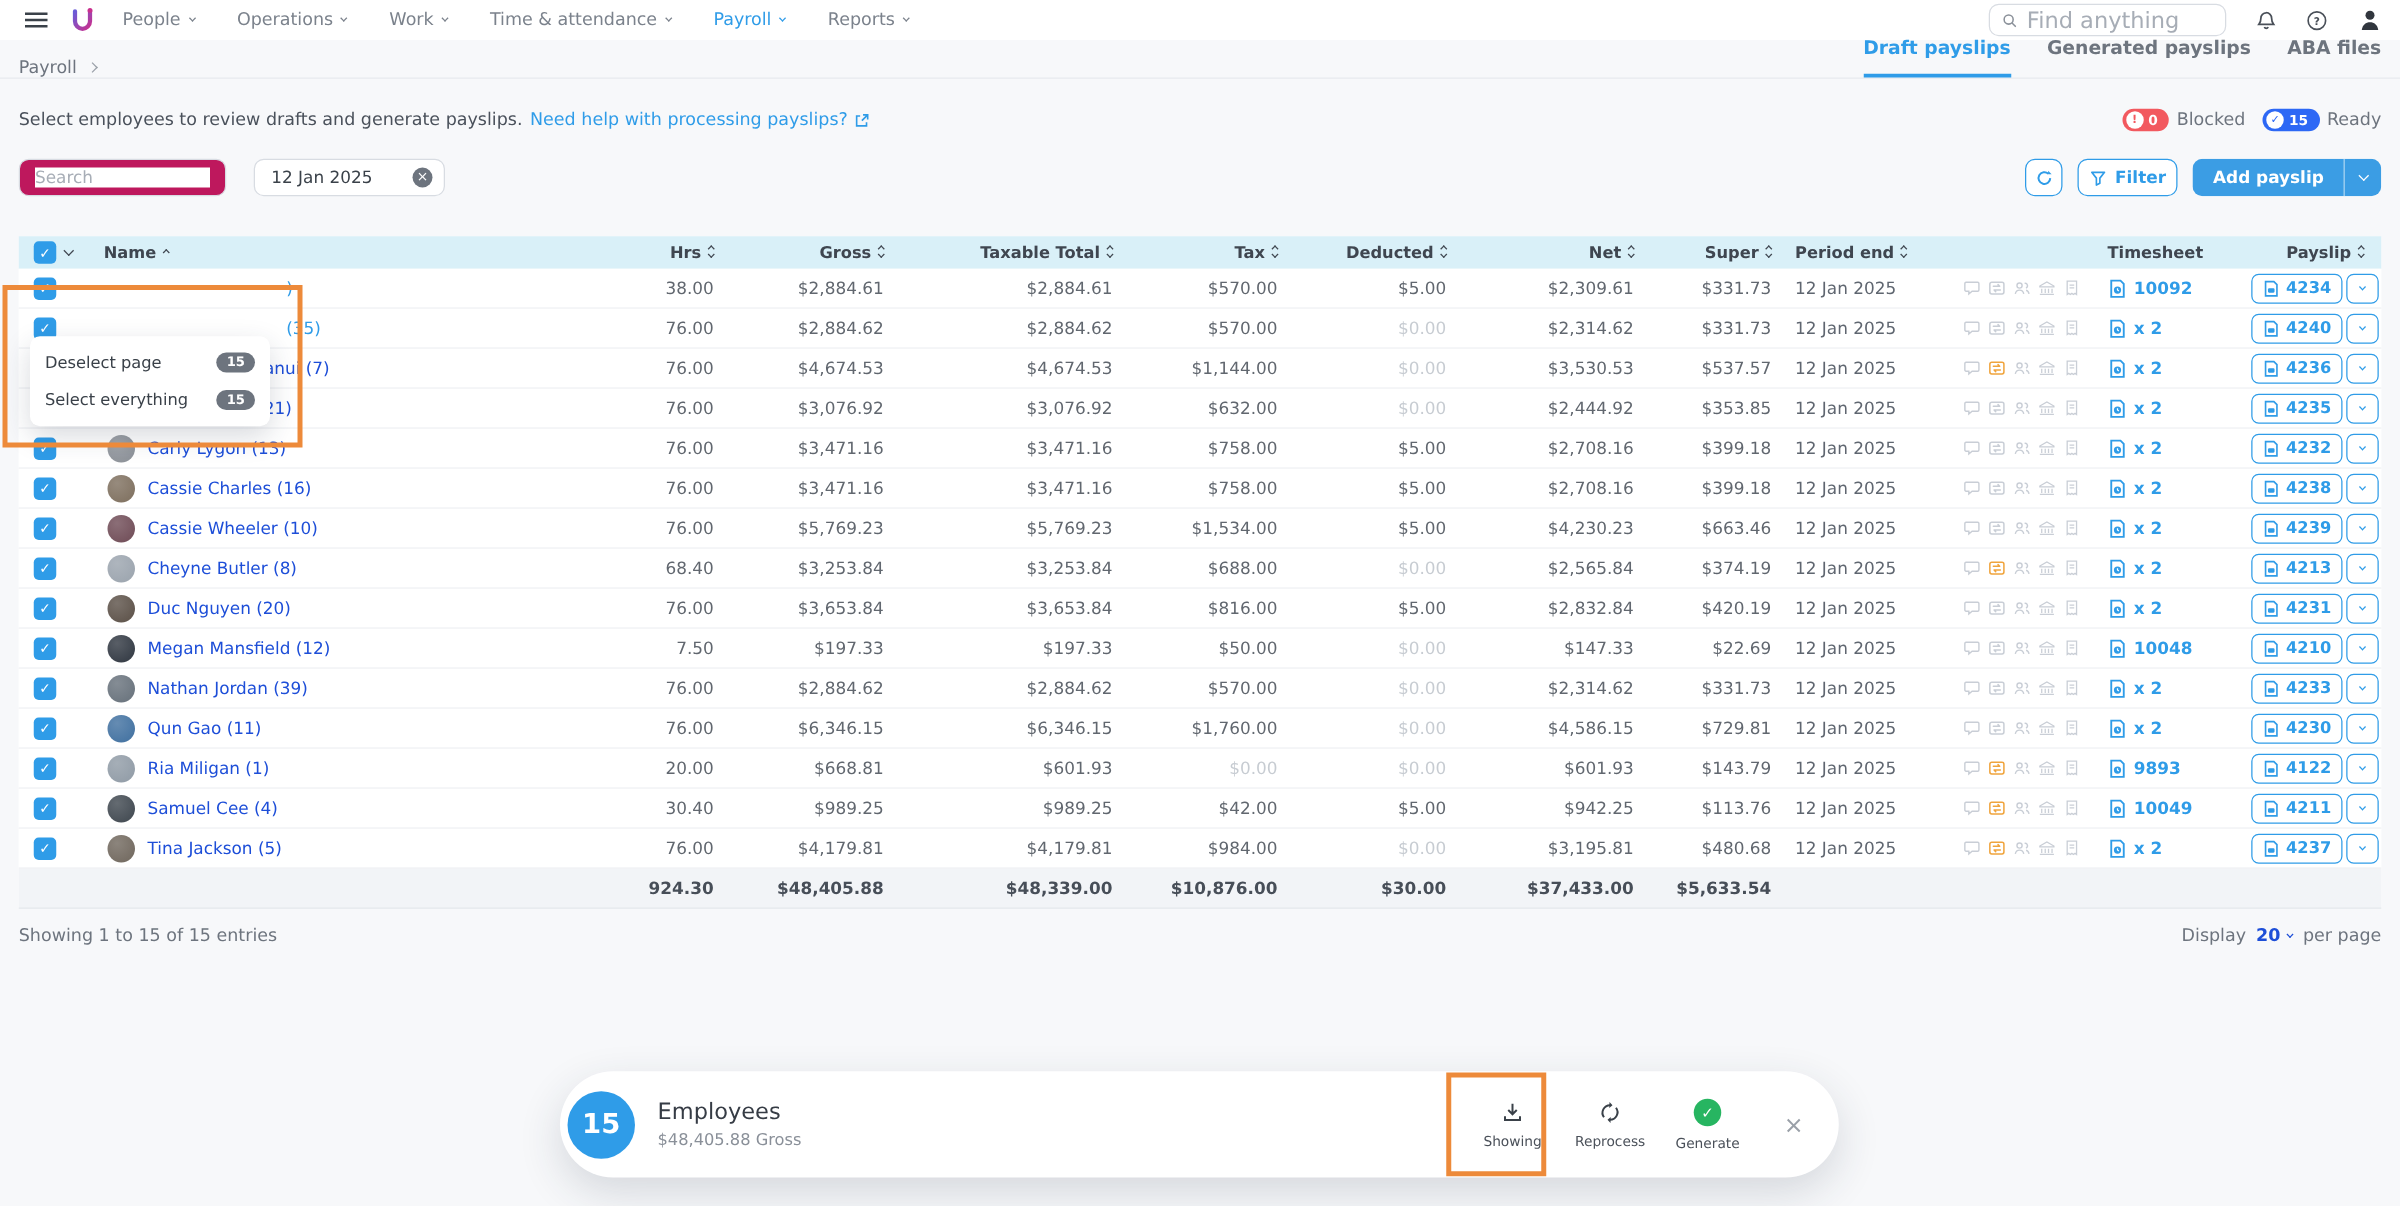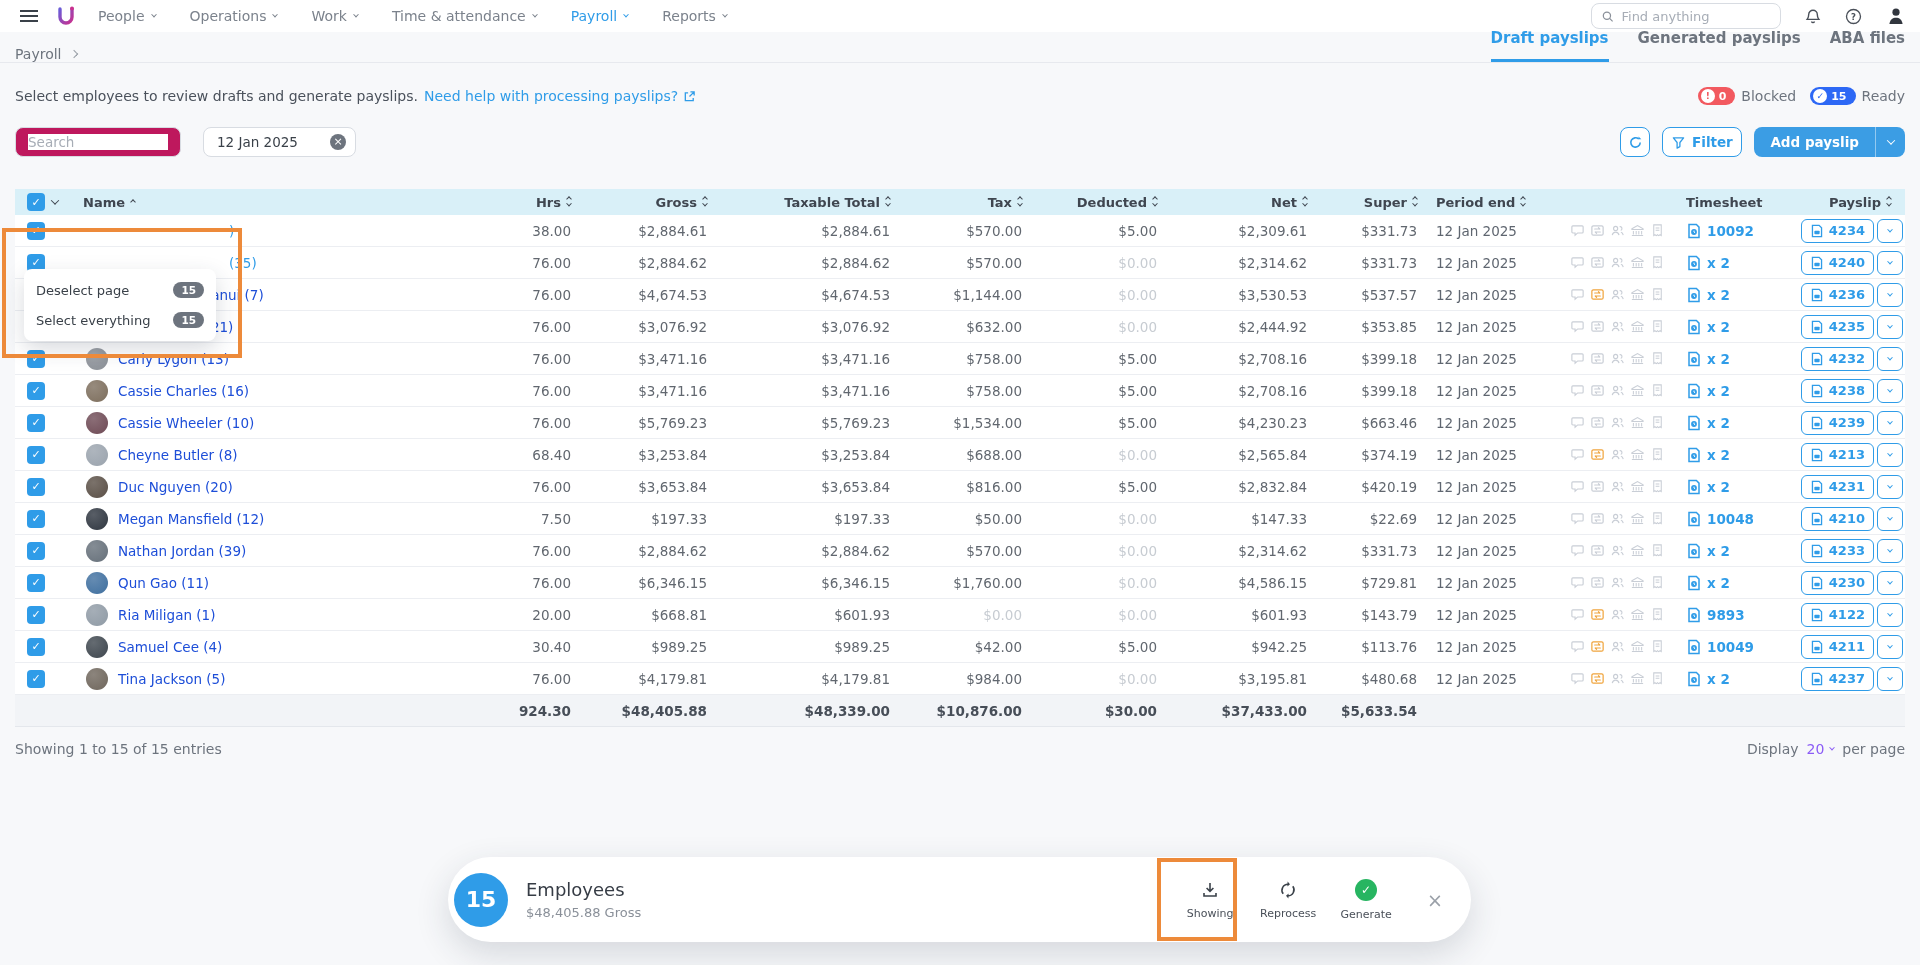--- a/index.html
+++ b/index.html
@@ -13,21 +13,21 @@
   .burger:before{content:"";position:absolute;left:0;right:0;top:3px;height:2px;background:#3a4149}
   .logo{margin-right:22px;display:flex;align-items:center}
   .navitems{display:flex;align-items:center;gap:34px}
   .navitem{display:flex;align-items:center;gap:7px;color:#7b828c;font-size:14px;cursor:pointer;white-space:nowrap}
   .navitem.active{color:#2f9ce8}
   .chev{display:inline-block;width:6px;height:6px;border-right:1.6px solid currentColor;border-bottom:1.6px solid currentColor;transform:rotate(45deg) translate(-1px,-1px)}
   .chev.up{transform:rotate(-135deg)}
   .chev.s{width:4px;height:4px;border-width:1.4px}
   .navright{margin-left:auto;display:flex;align-items:center;gap:24px}
   .gsearch{display:flex;align-items:center;gap:8px;width:190px;height:26px;border:1px solid #d8dce2;border-radius:8px;padding:0 10px;background:#fff;color:#a7adb6}
-  .gsearch input{border:0;outline:0;width:100%;font-size:13px;color:#ef4444;font-family:inherit}
+  .gsearch input{border:0;outline:0;width:100%;font-size:18px;color:#ef4444;font-family:inherit}
   .gsearch input::placeholder{color:#a7adb6}
   .icbtn{color:#555b64;display:flex;align-items:center;cursor:pointer}
 
   
   .phead{padding:0 15px;border-bottom:1px solid #e7e9ee;position:relative}
   .crumb{margin-top:14px;display:flex;align-items:center;gap:10px;color:#6d747e;font-size:14px;cursor:pointer}
   .titlerow{margin-top:8px;display:flex;align-items:center;gap:12px;padding-bottom:16px}
   .ptitle{font-size:29px;font-weight:bold;color:#363c45}
   .tabs{position:absolute;right:15px;bottom:0;display:flex;gap:29px}
   .tab{font-size:15px;color:#6d747e;font-weight:600;padding-bottom:12px;cursor:pointer;border-bottom:3px solid transparent}
@@ -92,21 +92,21 @@
   .td.ps{display:flex;align-items:center;justify-content:flex-end;gap:3px;padding-right:2px}
   .psbtn{display:inline-flex;align-items:center;gap:5px;height:24px;border:1.5px solid #2f9ce8;border-radius:6px;color:#2f9ce8;font-weight:600;font-size:13px;padding:0 8px;cursor:pointer;background:#fff}
   .psdd{display:inline-flex;align-items:center;justify-content:center;width:26px;height:24px;border:1.5px solid #2f9ce8;border-radius:6px;color:#2f9ce8;cursor:pointer;background:#fff}
   .pi{width:14px;height:14px}
   .totals{height:32px;align-items:center;background:#f2f4f7;border-bottom:1px solid #e4e7ec;font-weight:bold;color:#474e58}
   .totals .td{font-weight:bold;color:#474e58}
 
   
   .footrow{margin:14px 15px 0;display:flex;align-items:center;color:#6d747e;font-size:14px}
   .dispgrp{margin-left:auto;display:flex;align-items:center;gap:8px}
-  .pagesize{color:#8b5cf6;font-weight:400;display:flex;align-items:center;gap:6px;cursor:pointer}
+  .pagesize{color:#1d4ed8;font-weight:700;display:flex;align-items:center;gap:6px;cursor:pointer}
 
   
   .selmenu{position:absolute;left:24px;top:269px;width:192px;background:#fff;border-radius:8px;box-shadow:0 8px 22px rgba(40,50,70,.18);padding:6px 0;z-index:30}
   .smitem{display:flex;align-items:center;padding:7px 12px;font-size:13px;color:#3a4149;cursor:pointer}
   .smbadge{margin-left:auto;background:#6d747e;color:#fff;font-size:10.5px;font-weight:bold;border-radius:9px;padding:2px 8px}
 
   
   .actionbar{position:absolute;left:448px;bottom:23px;width:1023px;height:85px;background:#fff;border-radius:46px;box-shadow:0 12px 34px rgba(40,50,70,.16);display:flex;align-items:center;z-index:20}
   .countcirc{width:54px;height:54px;border-radius:50%;background:#2f9ce8;color:#fff;font-size:22px;font-weight:bold;display:flex;align-items:center;justify-content:center;margin-left:6px}
   .abtitle{margin-left:18px}

